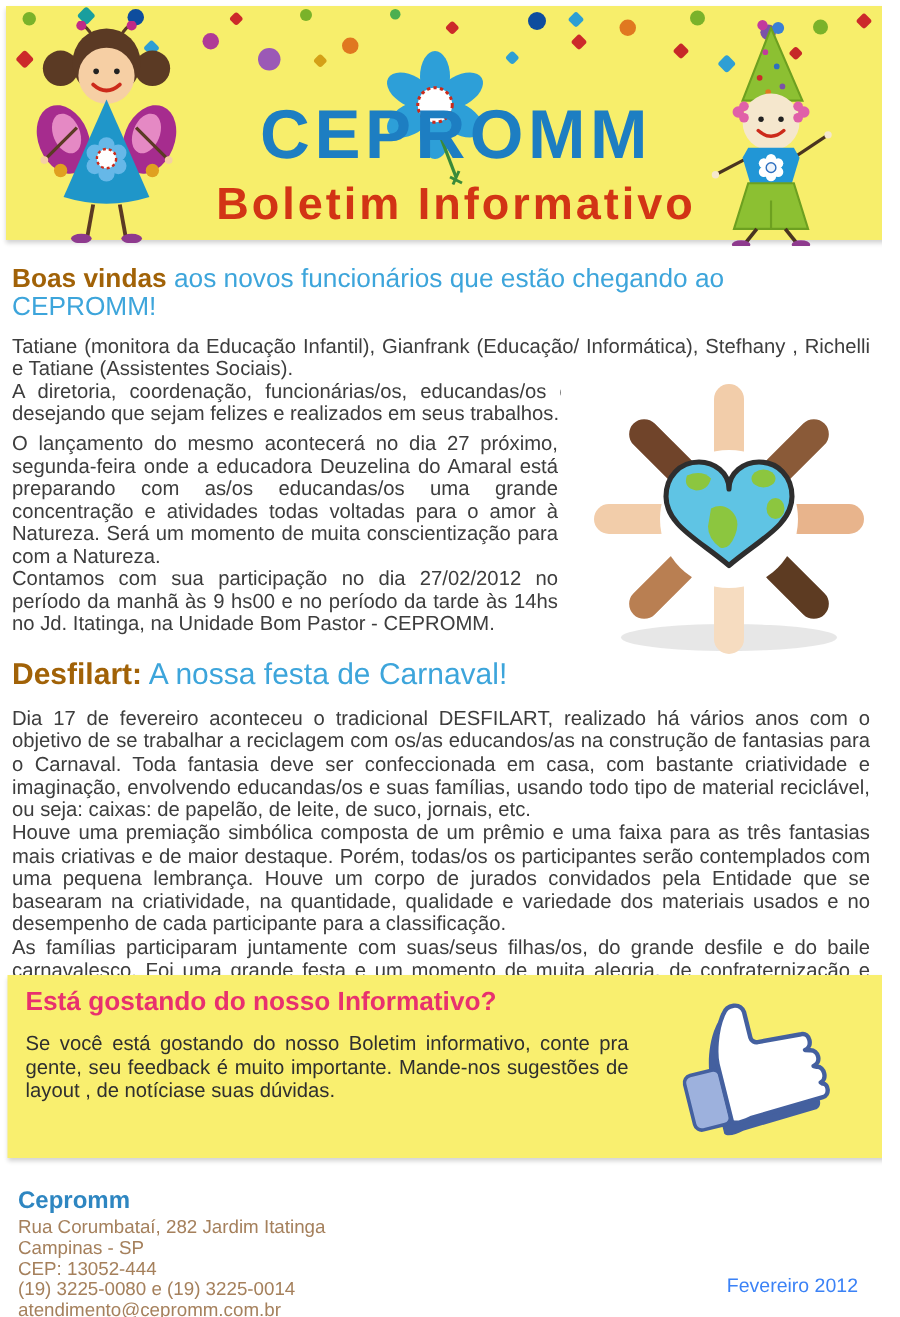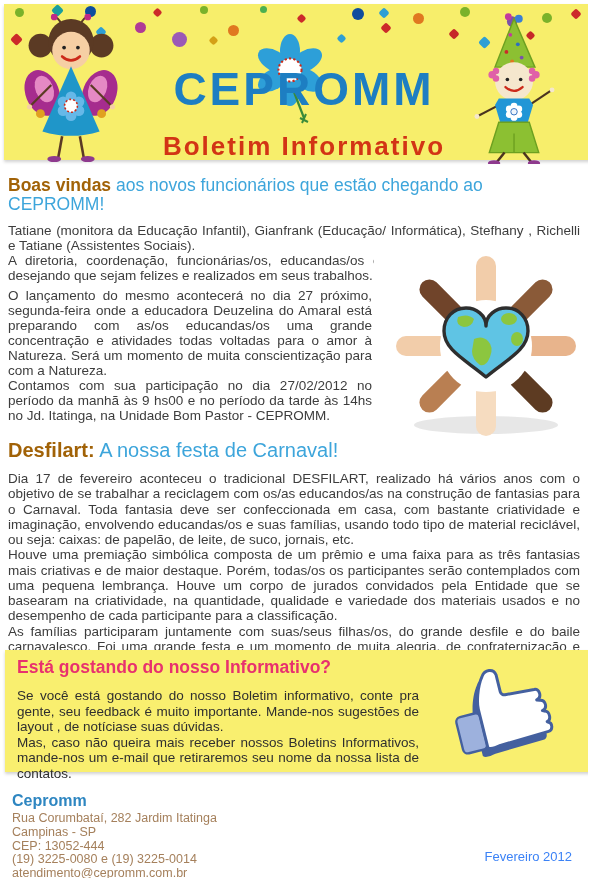--- a/index.html
+++ b/index.html
@@ -7,21 +7,21 @@
         font-family:"Liberation Sans","DejaVu Sans",sans-serif;color:#3d3d3d;}
 
   
   .header{position:absolute;left:4px;top:4px;width:592px;height:156px;background:#f7ee6b;
           box-shadow:0 2px 3px rgba(0,0,0,.18);}
   .confetti{position:absolute;left:0;top:0;width:100%;height:70px;}
   .dot{position:absolute;border-radius:50%;}
   .dot.diamond{border-radius:2px;transform:rotate(45deg);}
   .masthead{position:absolute;left:140px;top:62px;width:320px;text-align:center;}
   .title{font-size:46px;font-weight:bold;color:#1d7ec2;letter-spacing:3px;line-height:1;}
-  .subtitle{font-size:26px;font-weight:bold;color:#d23415;letter-spacing:2px;margin-top:19px;}
+  .subtitle{font-size:30px;font-weight:bold;color:#d23415;letter-spacing:2px;margin-top:8px;}
   .char{position:absolute;}
   .char.left{left:16px;top:10px;}
   .char.right{left:458px;top:8px;}
   .flower{position:absolute;left:246px;top:26px;}
 
   
   .sec{position:absolute;left:8px;right:8px;}
   .sec-head{margin:0;font-size:17.5px;line-height:1.1;}
   .sec-head.big{font-size:20px;}
   .hb{color:#a16207;font-weight:bold;}
@@ -282,21 +282,20 @@
       <p>Dia 17 de fevereiro aconteceu o tradicional DESFILART, realizado há vários anos com o objetivo de se trabalhar a reciclagem com os/as educandos/as na construção de fantasias para o Carnaval. Toda fantasia deve ser confeccionada em casa, com bastante criatividade e imaginação, envolvendo educandas/os e suas famílias, usando todo tipo de material reciclável, ou seja: caixas: de papelão, de leite, de suco, jornais, etc.</p>
       <p>Houve  uma premiação simbólica composta de um prêmio e uma faixa para as três fantasias mais criativas e de maior destaque. Porém, todas/os os participantes serão contemplados com uma pequena lembrança. Houve um corpo de jurados convidados pela Entidade que se basearam na criatividade, na quantidade, qualidade e variedade dos materiais usados e no desempenho de cada participante para a classificação.</p>
       <p>As famílias  participaram juntamente com suas/seus filhas/os, do grande desfile e do baile carnavalesco. Foi uma grande festa e um momento de muita alegria, de confraternização e descontração.</p>
     </div>
   </div>
 
   <div class="feedback">
     <h2 class="fb-head">Está gostando do nosso Informativo?</h2>
     <div class="fb-body">
       <p>Se você está gostando do nosso Boletim informativo, conte pra gente, seu feedback é muito importante. Mande-nos sugestões de layout , de notíciase suas dúvidas.</p>
-      <p class="stretch">Mas, caso não queira mais receber nossos Boletins Informativos, mande-nos um e-mail que retiraremos seu nome da nossa lista de contatos.</p>
     </div>
     <div class="thumb">
       <svg width="132" height="108" viewBox="0 0 132 110">
         <g transform="rotate(-14 62 58)">
           <path d="M33,85 L33,45 C33,39 37,23 45,13 C49,7 58,8 59,15 L59,33 C59,35 61,37 63,37 L93,39 C99,39 99,49 93,50 L96,51 C102,52 102,61 96,62 L98,63 C103,64 103,73 98,74 L99,75 C103,76 102,84 97,84 L46,86 C41,87 35,88 33,85 Z" transform="translate(-7,7)" fill="#44609f"></path>
           <rect x="8" y="48" width="25" height="38" rx="5" fill="#9db1dd" stroke="#44609f" stroke-width="2.4"></rect>
           <path d="M33,85 L33,45 C33,39 37,23 45,13 C49,7 58,8 59,15 L59,33 C59,35 61,37 63,37 L93,39 C99,39 99,49 93,50 L96,51 C102,52 102,61 96,62 L98,63 C103,64 103,73 98,74 L99,75 C103,76 102,84 97,84 L46,86 C41,87 35,88 33,85 Z" fill="#ffffff" stroke="#44609f" stroke-width="3" stroke-linejoin="round"></path>
         </g>
       </svg>
     </div>

